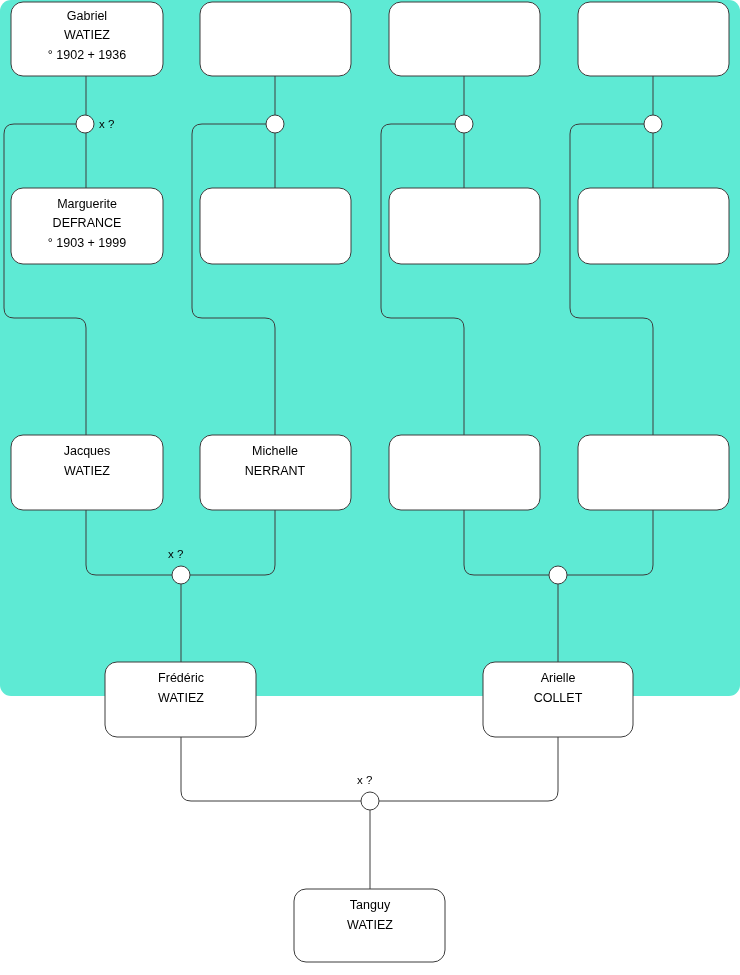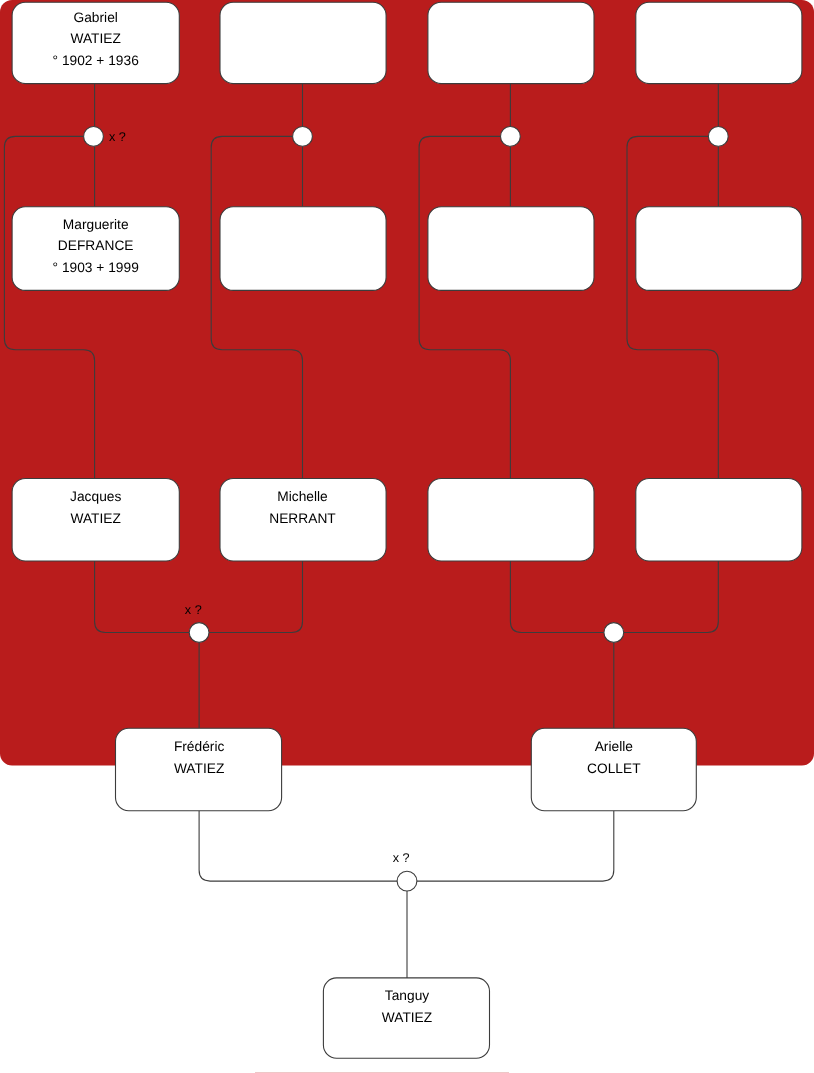--- a/index.html
+++ b/index.html
@@ -10,21 +10,21 @@
   body {
     width: 740px;
     height: 975px;
     font-family: "Liberation Sans", sans-serif;
     overflow: hidden;
   }
   #chart-root {
     position: relative;
     width: 740px;
     height: 696px;
-    background: #b91c1c;
+    background: #5eead4;
     border-radius: 11px;
   }
   svg#tree-svg {
     position: absolute;
     top: 0;
     left: 0;
     width: 740px;
     height: 975px;
     display: block;
   }

